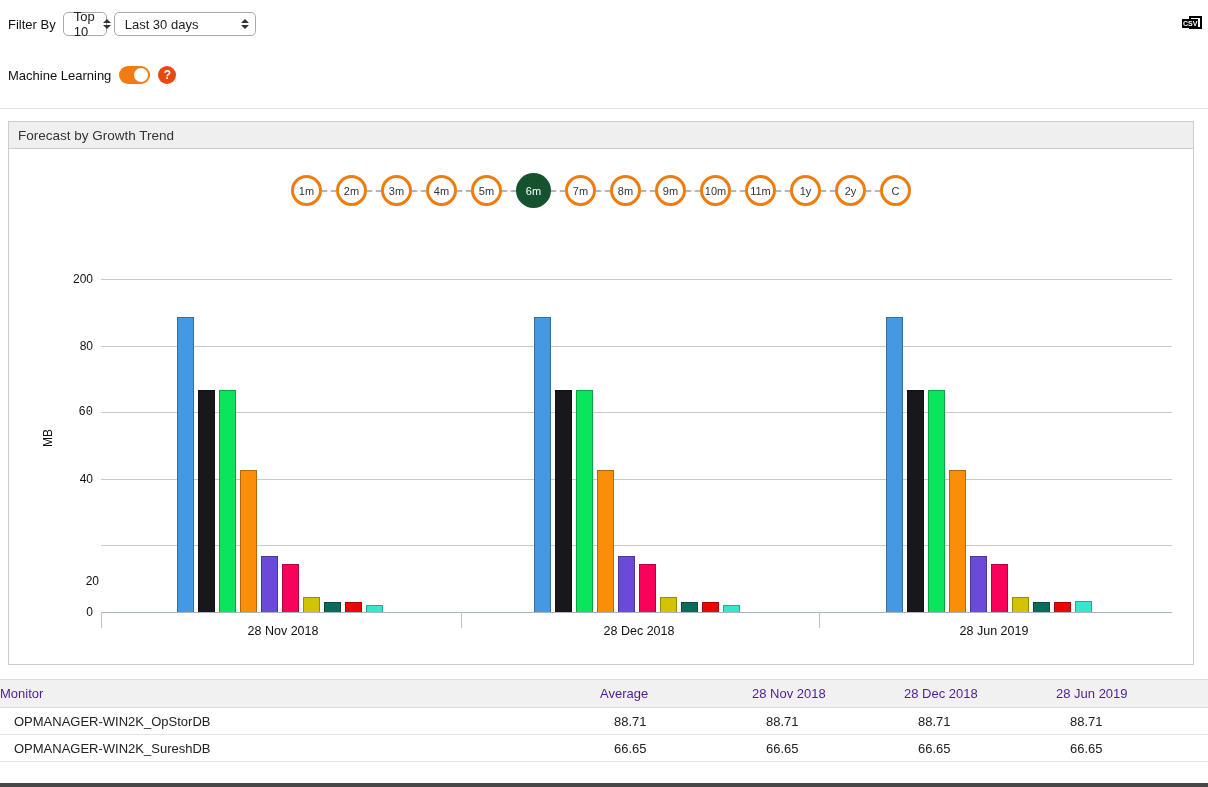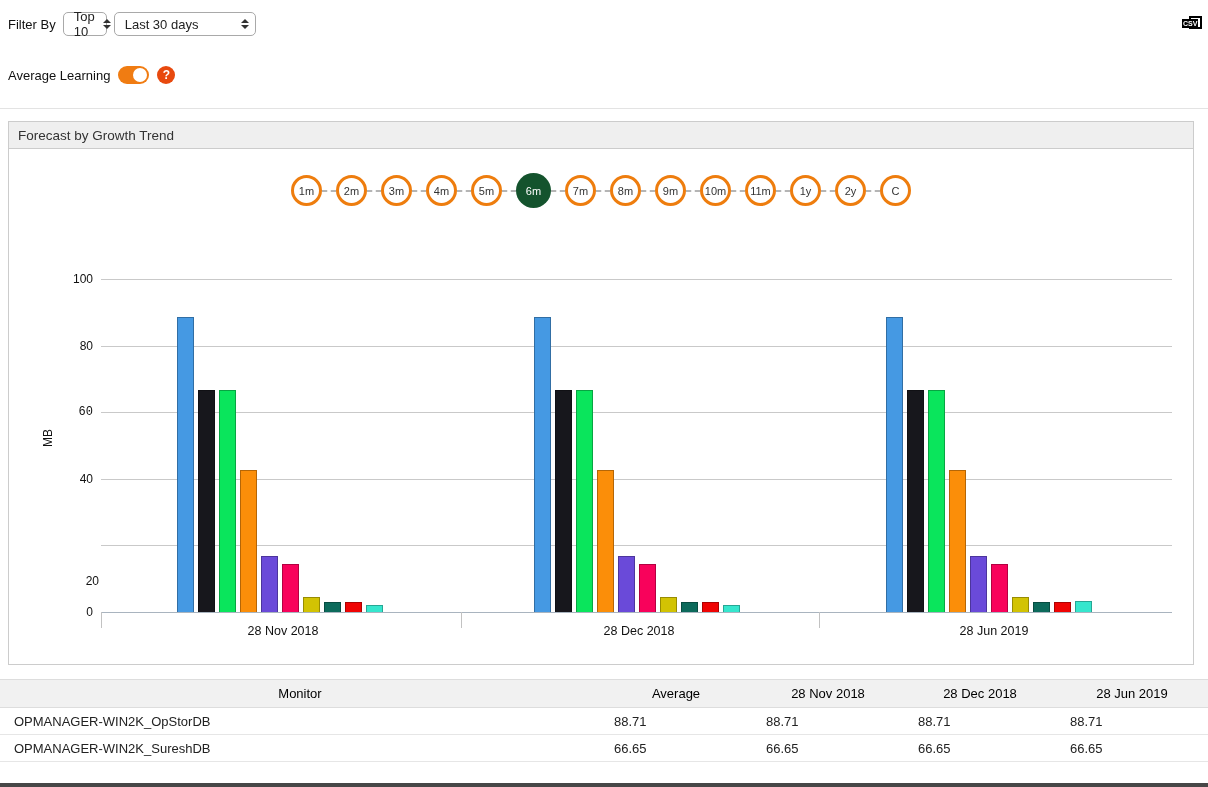--- a/index.html
+++ b/index.html
@@ -60,21 +60,21 @@
   .xtick { position:absolute; width:1px; height:16px; background:#c2c2c2; top:333px; }
   .group { position:absolute; bottom:0; display:flex; align-items:flex-end; gap:4px; }
   .bar { width:17px; border:1px solid rgba(0,0,0,0.28); border-bottom:none; cursor:pointer; }
   .xlabel { position:absolute; top:345px; width:120px; margin-left:-60px; text-align:center;
     font-size:12.5px; color:#111; }
 
   
   .dtable { position:absolute; left:0; top:679px; width:1208px; border-collapse:collapse;
     font-size:13px; table-layout:fixed; }
   .dtable th { background:#f1f1f1; border-top:1px solid #ddd; border-bottom:1px solid #ddd;
-    font-weight:normal; color:#000000; text-align:center; height:28px; padding-left:0; }
+    font-weight:normal; color:#4c1d95; text-align:left; height:28px; padding-left:0; }
   .dtable td { border-bottom:1px solid #e6e6e6; color:#222; height:27px; padding-left:14px; text-align:left; }
   .col-monitor { width:600px; }
   .col-num { width:152px; }
 
   .bottom-strip { position:absolute; left:0; bottom:0; width:1208px; height:4px; background:#474747; }
 </style>
 </head>
 <body>
 
 <div class="page">
@@ -96,21 +96,21 @@
         </span>
     </div>
   </div>
 
   <div class="csv-wrap">
     <span class="csv-box"></span>
     <span class="csv-tag">CSV</span>
   </div>
 
   <div class="ml-row">
-    <span class="lbl">Average Learning</span>
+    <span class="lbl">Machine Learning</span>
     <div class="toggle">
       <div class="knob"></div>
     </div>
     <div class="help">?</div>
   </div>
 
   <div class="divider"></div>
 
   <div class="panel">
     <div class="panel-header">Forecast by Growth Trend</div>
@@ -147,21 +147,21 @@
         </div>
 
       <div class="chart">
         <div class="ylab">MB</div>
         <div id="yticks">
             <div class="ytick" style="left: 44px; top: 456px;">0</div>
             <div class="ytick" style="left: 50px; top: 389.4px; margin-top: 36px;">20</div>
             <div class="ytick" style="left: 44px; top: 322.8px;">40</div>
             <div class="ytick" style="left: 44px; top: 256.2px; font-family: Liberation Mono, monospace;">60</div>
             <div class="ytick" style="left: 44px; top: 189.6px;">80</div>
-            <div class="ytick" style="left: 44px; top: 123px;">100</div>
+            <div class="ytick" style="left: 44px; top: 123px;">200</div>
           </div>
         <div class="plot" id="plot">
           <div class="baseline"></div>
         <div class="gridline" style="top: 266.4px;"></div>
             <div class="gridline" style="top: 199.8px;"></div>
             <div class="gridline" style="top: 133.2px;"></div>
             <div class="gridline" style="top: 66.6px;"></div>
             <div class="gridline" style="top: 0px;"></div>
             <div class="group" style="left: 76px;">
               <div class="bar" style="background: rgb(69, 153, 227); height: 295.404px;"></div>

